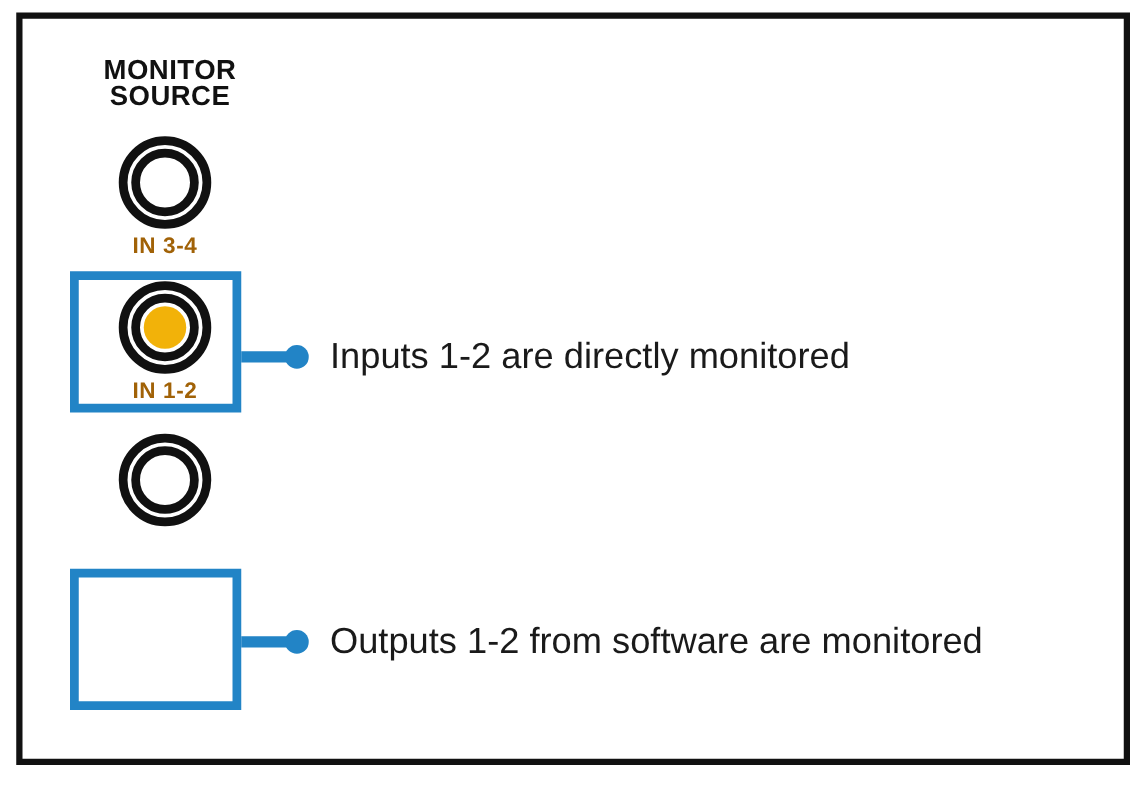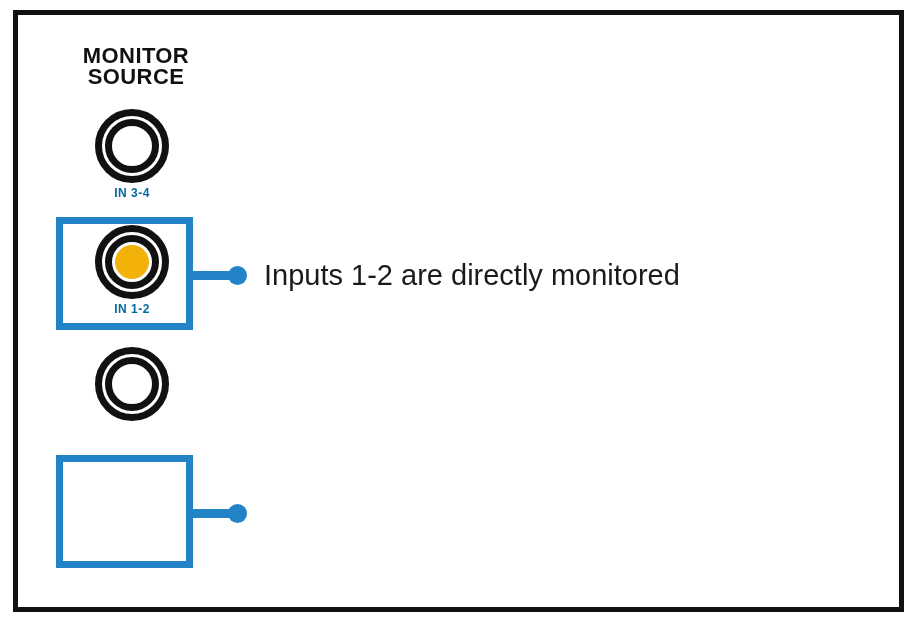--- a/index.html
+++ b/index.html
@@ -105,24 +105,24 @@
     background: #ffffff;
     z-index: 2;
   }
   .led.on .led-core {
     background: #f2b209;
   }
 
   .led-label {
     width: 136px;
     text-align: center;
-    font-size: 12px;
+    font-size: 18px;
     font-weight: bold;
     letter-spacing: 0.5px;
-    color: #0369a1;
+    color: #a16207;
     margin-top: 1px;
   }
 
   
   .hl-box {
     position: absolute;
     left: 38px;
     width: 137px;
     height: 113px;
     border: 7px solid #2284c6;
@@ -134,21 +134,21 @@
   .hl-box.hl-out { top: 440px; }
 
   
   .callout {
     position: absolute;
     left: 175px;
     display: flex;
     align-items: center;
     height: 30px;
   }
-  .callout.c1 { top: 245px; text-align: right; }
+  .callout.c1 { top: 255px; text-align: right; }
   .callout.c2 { top: 483px; }
 
   .callout-line {
     width: 37px;
     height: 9px;
     background: #2284c6;
     flex: 0 0 auto;
   }
   .callout-dot {
     width: 19px;
@@ -213,16 +213,17 @@
 
     <div class="callout c1">
       <div class="callout-line"></div>
       <div class="callout-dot"></div>
       <div class="callout-text">Inputs 1-2 are directly monitored</div>
     </div>
 
     <div class="callout c2">
       <div class="callout-line"></div>
       <div class="callout-dot"></div>
+      <div class="callout-text">Outputs 1-2 from software are monitored</div>
     </div>
 
   </div>
 </div>
 
 </body></html>

